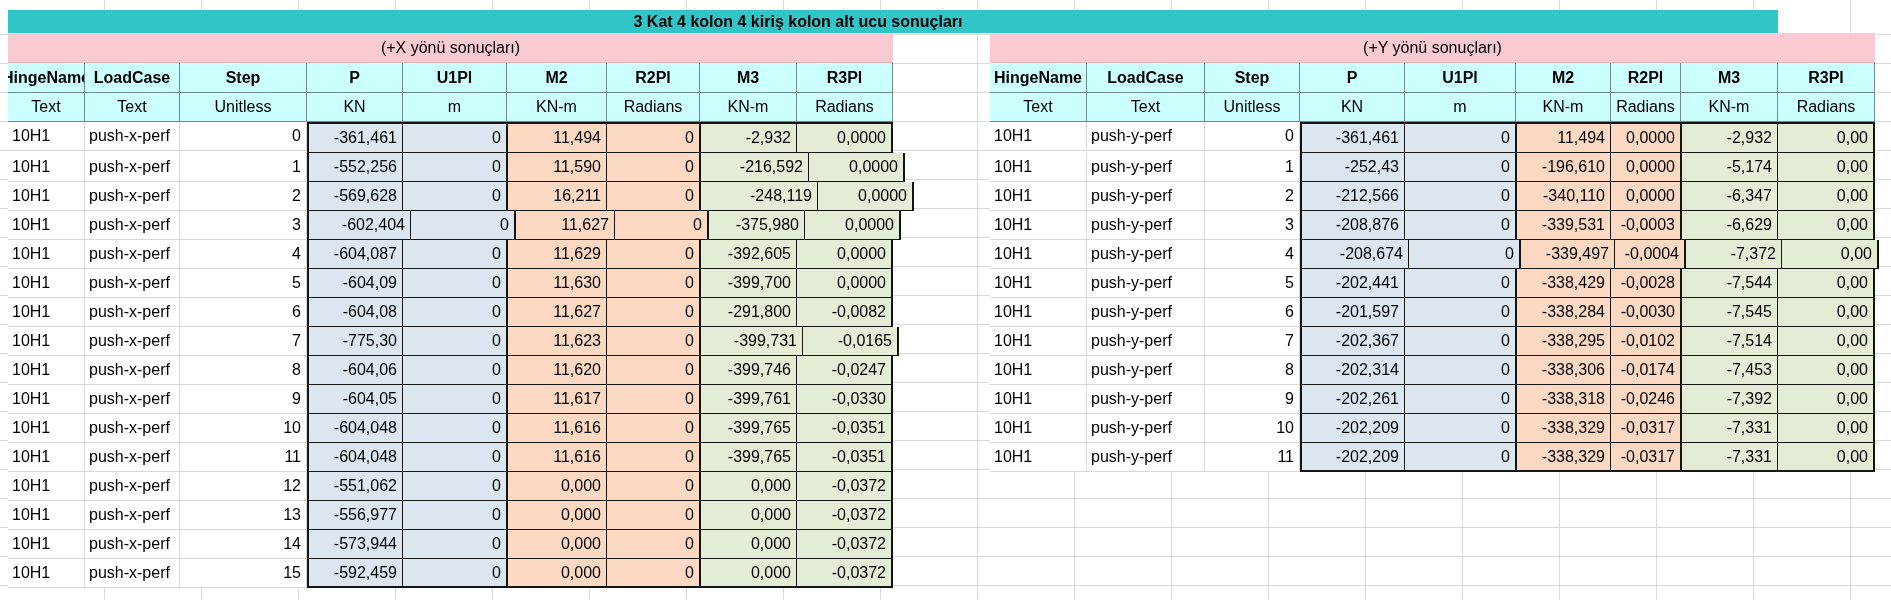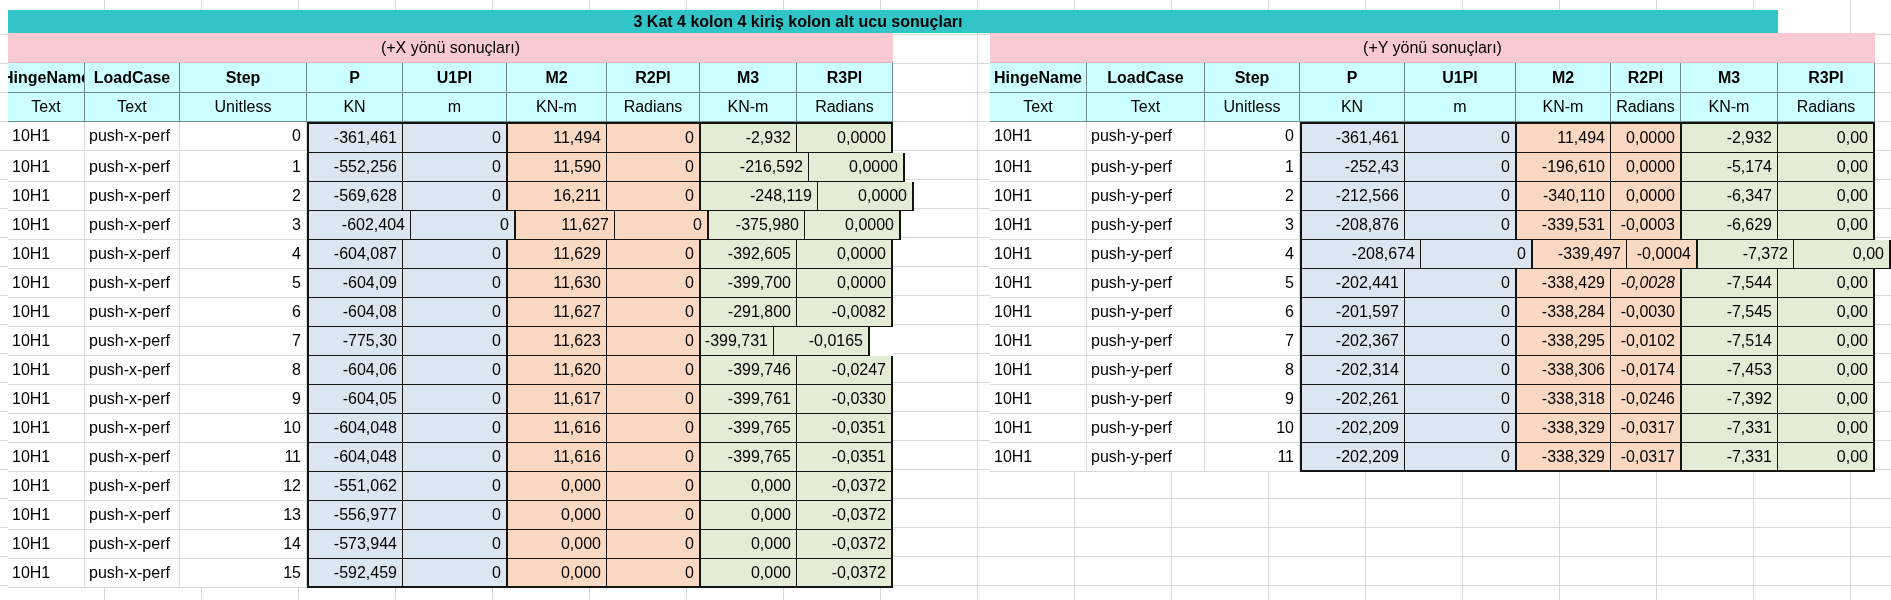--- a/index.html
+++ b/index.html
@@ -168,21 +168,21 @@
         <div class="cell c-green boxed br2" style="width: 96px;">-0,0082</div>
       </div>
       <div class="row drow">
         <div class="cell plain txt" style="width: 77px;">10H1</div>
         <div class="cell plain txt" style="width: 95px;">push-x-perf</div>
         <div class="cell plain" style="width: 127px;">7</div>
         <div class="cell c-blue boxed bl2" style="width: 96px;">-775,30</div>
         <div class="cell c-blue boxed" style="width: 104px;">0</div>
         <div class="cell c-peach boxed bl1" style="width: 100px;">11,623</div>
         <div class="cell c-peach boxed" style="width: 93px;">0</div>
-        <div class="cell c-green boxed bl1" style="width: 74px;">-399,731</div>
+        <div class="cell c-green boxed bl1" style="width: 103px;">-399,731</div>
         <div class="cell c-green boxed br2" style="width: 96px;">-0,0165</div>
       </div>
       <div class="row drow">
         <div class="cell plain txt" style="width: 77px;">10H1</div>
         <div class="cell plain txt" style="width: 95px;">push-x-perf</div>
         <div class="cell plain" style="width: 127px;">8</div>
         <div class="cell c-blue boxed bl2" style="width: 96px;">-604,06</div>
         <div class="cell c-blue boxed" style="width: 104px;">0</div>
         <div class="cell c-peach boxed bl1" style="width: 100px;">11,620</div>
         <div class="cell c-peach boxed" style="width: 93px;">0</div>
@@ -332,35 +332,35 @@
         <div class="cell c-blue boxed" style="width: 111px;">0</div>
         <div class="cell c-peach boxed bl1" style="width: 95px;">-339,531</div>
         <div class="cell c-peach boxed" style="width: 70px;">-0,0003</div>
         <div class="cell c-green boxed bl1" style="width: 97px;">-6,629</div>
         <div class="cell c-green boxed br2" style="width: 97px;">0,00</div>
       </div>
       <div class="row drow">
         <div class="cell plain txt" style="width: 97px;">10H1</div>
         <div class="cell plain txt" style="width: 118px;">push-y-perf</div>
         <div class="cell plain" style="width: 95px;">4</div>
-        <div class="cell c-blue boxed bl2" style="width: 121px;">-208,674</div>
+        <div class="cell c-blue boxed bl2" style="width: 109px;">-208,674</div>
         <div class="cell c-blue boxed" style="width: 111px;">0</div>
         <div class="cell c-peach boxed bl1" style="width: 95px;">-339,497</div>
         <div class="cell c-peach boxed" style="width: 70px;">-0,0004</div>
         <div class="cell c-green boxed bl1" style="width: 97px;">-7,372</div>
         <div class="cell c-green boxed br2" style="width: 97px;">0,00</div>
       </div>
       <div class="row drow">
         <div class="cell plain txt" style="width: 97px;">10H1</div>
         <div class="cell plain txt" style="width: 118px;">push-y-perf</div>
         <div class="cell plain" style="width: 95px;">5</div>
         <div class="cell c-blue boxed bl2" style="width: 105px;">-202,441</div>
         <div class="cell c-blue boxed" style="width: 111px;">0</div>
         <div class="cell c-peach boxed bl1" style="width: 95px;">-338,429</div>
-        <div class="cell c-peach boxed" style="width: 70px; font-style: italic;">-0,0028</div>
+        <div class="cell c-peach boxed" style="width: 70px;">-0,0028</div>
         <div class="cell c-green boxed bl1" style="width: 97px;">-7,544</div>
         <div class="cell c-green boxed br2" style="width: 97px;">0,00</div>
       </div>
       <div class="row drow">
         <div class="cell plain txt" style="width: 97px;">10H1</div>
         <div class="cell plain txt" style="width: 118px;">push-y-perf</div>
         <div class="cell plain" style="width: 95px;">6</div>
         <div class="cell c-blue boxed bl2" style="width: 105px;">-201,597</div>
         <div class="cell c-blue boxed" style="width: 111px;">0</div>
         <div class="cell c-peach boxed bl1" style="width: 95px;">-338,284</div>

